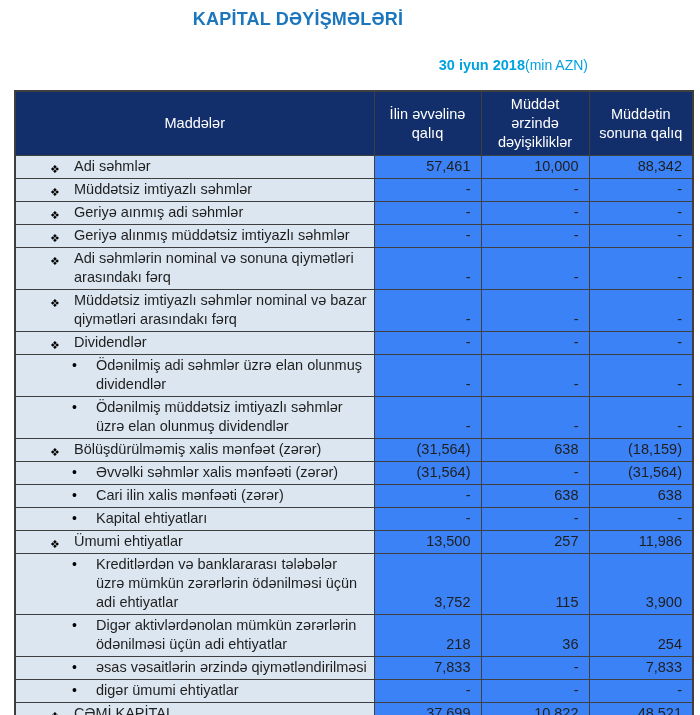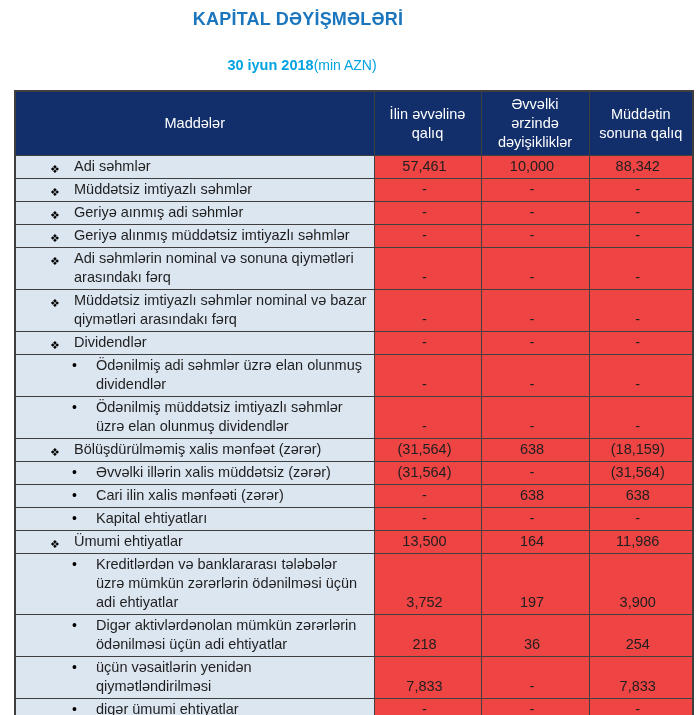--- a/index.html
+++ b/index.html
@@ -20,21 +20,21 @@
     color:var(--body-text);
   }
   .page{width:596px;height:715px;position:relative;}
   .title{
     margin:0;padding-top:9px;
     text-align:center;
     font-size:18px;font-weight:bold;letter-spacing:.2px;
     color:var(--title-color);
   }
   .meta{
-    display:flex;justify-content:center;align-items:baseline;
+    display:flex;justify-content:flex-end;align-items:baseline;
     margin:27px 8px 0 16px;
   }
   .date{color:var(--cyan);font-weight:bold;font-size:14.5px;}
   .unit{color:var(--cyan);font-size:14px;}
   table.capital{
     border-collapse:collapse;
     table-layout:fixed;
     margin:17px 0 0 14px;
     width:678px;
     border:2px solid var(--border);
@@ -54,22 +54,22 @@
     height:61px;
   }
   .capital td.label{
     background:var(--label-bg);
     vertical-align:top;
     position:relative;
     padding:1px 6px 2px 0;
     line-height:19px;
   }
   .capital td.num{
-    background:#ef4444;
-    text-align:center;
+    background:#3b82f6;
+    text-align:right;
     vertical-align:bottom;
     padding:1px 10px 2px 4px;
     line-height:19px;
   }
   .capital .bullet{
     position:absolute;
     color:#000;
   }
   .lvl1 .bullet{left:34px;top:4px;font-size:11px;}
   .lvl2 .bullet{left:56px;top:1px;font-size:14px;}
@@ -92,21 +92,21 @@
     <colgroup>
       <col style="width:359px">
       <col style="width:107px">
       <col style="width:108px">
       <col style="width:104px">
     </colgroup>
     <thead>
       <tr>
         <th>Maddələr</th>
         <th>İlin əvvəlinə qalıq</th>
-        <th>Əvvəlki ərzində dəyişikliklər</th>
+        <th>Müddət ərzində dəyişikliklər</th>
         <th>Müddətin sonuna qalıq</th>
       </tr>
     </thead>
     <tbody>
         <tr>
           <td class="label lvl1">
             <span class="bullet">❖</span>
             <span class="txt">Adi səhmlər</span>
           </td>
           <td class="num">57,461</td>
@@ -190,21 +190,21 @@
             <span class="bullet">❖</span>
             <span class="txt">Bölüşdürülməmiş xalis mənfəət (zərər)</span>
           </td>
           <td class="num">(31,564)</td>
           <td class="num">638</td>
           <td class="num">(18,159)</td>
         </tr>
         <tr>
           <td class="label lvl2">
             <span class="bullet">•</span>
-            <span class="txt">Əvvəlki illərin xalis müddətsiz (zərər)</span>
+            <span class="txt">Əvvəlki səhmlər xalis mənfəəti (zərər)</span>
           </td>
           <td class="num">(31,564)</td>
           <td class="num">-</td>
           <td class="num">(31,564)</td>
         </tr>
         <tr>
           <td class="label lvl2">
             <span class="bullet">•</span>
             <span class="txt">Cari ilin xalis mənfəəti (zərər)</span>
           </td>
@@ -220,45 +220,45 @@
           <td class="num">-</td>
           <td class="num">-</td>
           <td class="num">-</td>
         </tr>
         <tr>
           <td class="label lvl1">
             <span class="bullet">❖</span>
             <span class="txt">Ümumi ehtiyatlar</span>
           </td>
           <td class="num">13,500</td>
-          <td class="num">164</td>
+          <td class="num">257</td>
           <td class="num">11,986</td>
         </tr>
         <tr>
           <td class="label lvl2">
             <span class="bullet">•</span>
             <span class="txt">Kreditlərdən və banklararası tələbələr üzrə mümkün zərərlərin ödənilməsi üçün adi ehtiyatlar</span>
           </td>
           <td class="num">3,752</td>
-          <td class="num">197</td>
+          <td class="num">115</td>
           <td class="num">3,900</td>
         </tr>
         <tr>
           <td class="label lvl2">
             <span class="bullet">•</span>
             <span class="txt">Digər aktivlərdənolan mümkün zərərlərin ödənilməsi üçün adi ehtiyatlar</span>
           </td>
           <td class="num">218</td>
           <td class="num">36</td>
           <td class="num">254</td>
         </tr>
         <tr>
           <td class="label lvl2">
             <span class="bullet">•</span>
-            <span class="txt">üçün vəsaitlərin yenidən qiymətləndirilməsi</span>
+            <span class="txt">əsas vəsaitlərin ərzində qiymətləndirilməsi</span>
           </td>
           <td class="num">7,833</td>
           <td class="num">-</td>
           <td class="num">7,833</td>
         </tr>
         <tr>
           <td class="label lvl2">
             <span class="bullet">•</span>
             <span class="txt">digər ümumi ehtiyatlar</span>
           </td>

